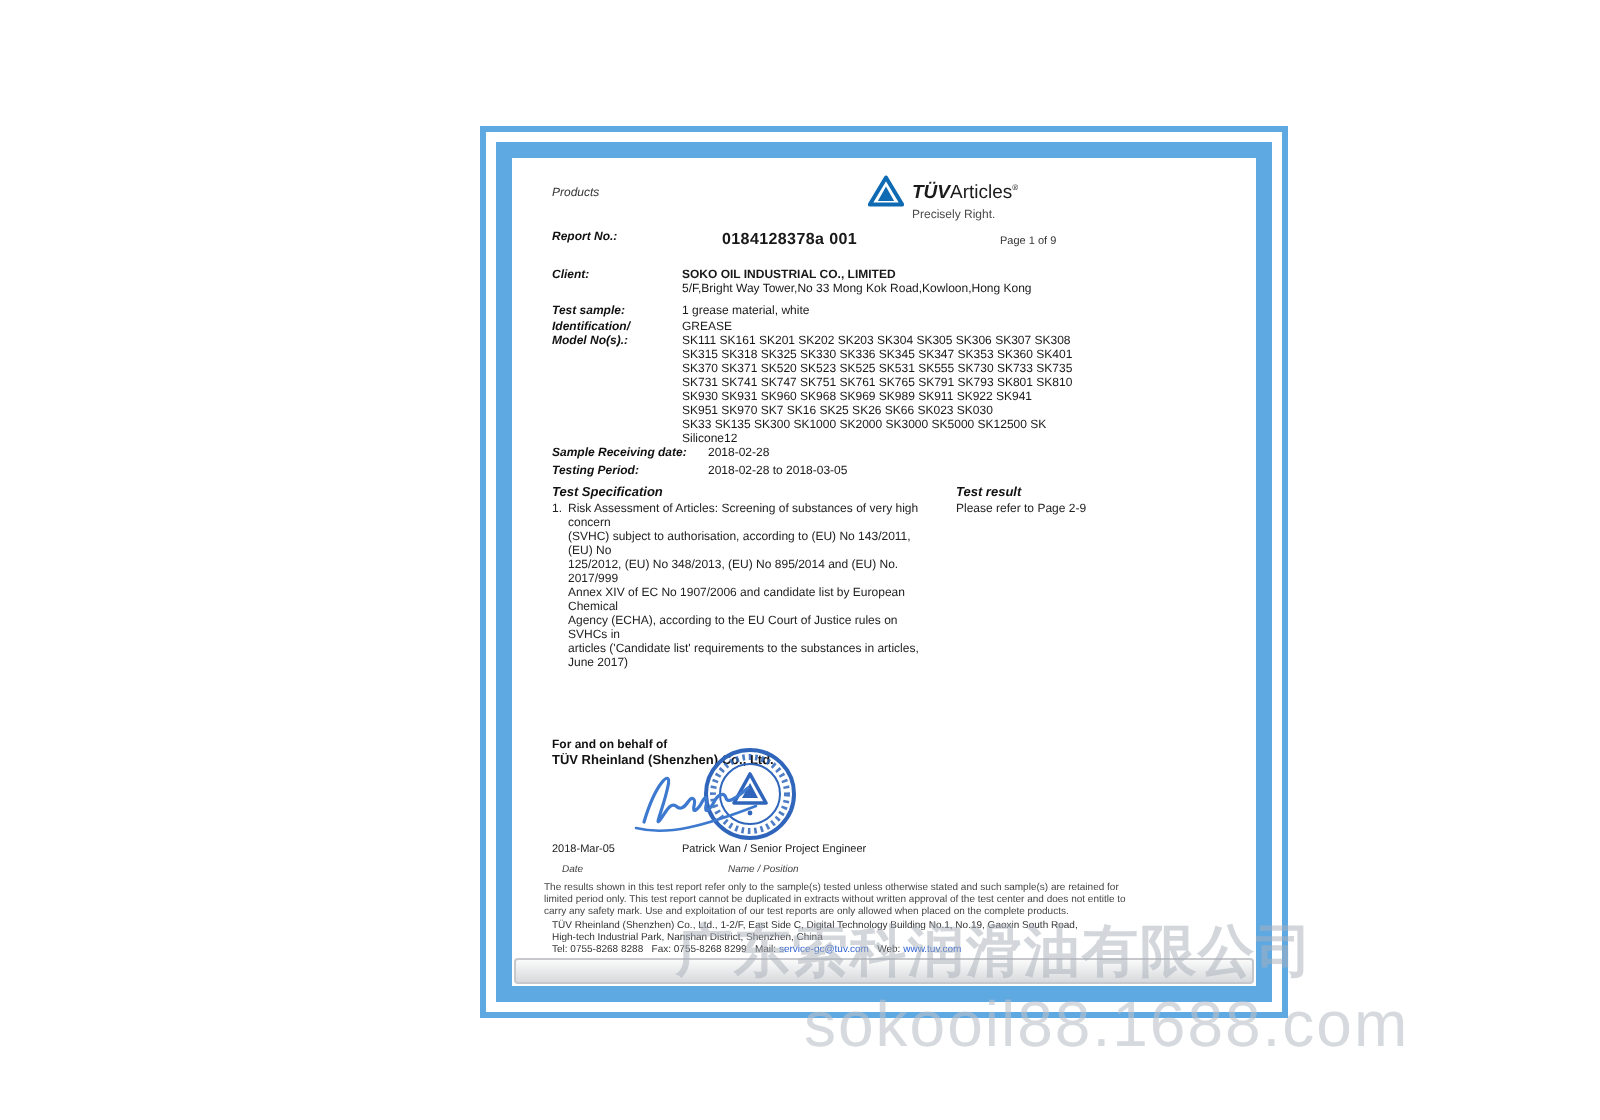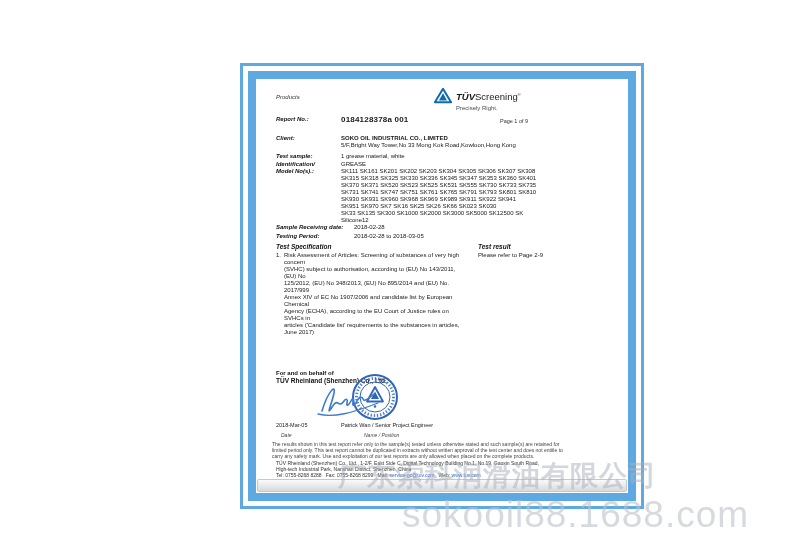--- a/index.html
+++ b/index.html
@@ -24,21 +24,21 @@
   .logo-text{line-height:1;}
   .brand{font-size:9.5px;color:#1b1b1b;letter-spacing:0;}
   .brand b{font-weight:bold;font-style:italic;}
   .brand sup{font-size:4px;vertical-align:super;}
   .tagline{font-size:6px;color:#4a4a4a;margin-top:2px;}
   .pageno{position:absolute;left:244px;top:39px;font-size:5.5px;color:#333;}
 
   .fr{position:absolute;left:20px;right:12px;display:flex;}
   .fl{flex:0 0 65px;font-size:6px;font-weight:bold;font-style:italic;color:#101010;line-height:7px;}
   .fv{flex:1;font-size:6px;color:#181818;line-height:7px;}
-  .report-no{font-size:8px;font-weight:bold;letter-spacing:.2px;}
+  .report-no{font-size:8px;font-weight:bold;letter-spacing:.2px;margin-left:20px;}
   .modelblock div{white-space:nowrap;}
 
   .spec-h{position:absolute;left:20px;top:164px;font-size:6.5px;font-weight:bold;font-style:italic;}
   .res-h{position:absolute;left:222px;top:164px;font-size:6.5px;font-weight:bold;font-style:italic;}
   .spec-p{position:absolute;left:20px;top:173px;width:192px;font-size:6px;line-height:7px;color:#222;display:flex;}
   .spec-num{flex:0 0 8px;}
   .res-v{position:absolute;left:222px;top:173px;width:110px;font-size:6px;color:#222;}
 
   .behalf1{position:absolute;left:20px;top:291px;font-size:6px;font-weight:bold;}
   .behalf2{position:absolute;left:20px;top:298px;font-size:6.5px;font-weight:bold;}
@@ -57,42 +57,42 @@
     background:linear-gradient(#fafafa,#d7d9dc);border:1px solid #c6c8cb;border-radius:2px;
   }
   
   .wm-cn{
     position:absolute;left:338px;top:457px;z-index:60;
     font-size:28px;font-weight:600;letter-spacing:1px;
     color:rgba(167,175,185,.5);white-space:nowrap;
   }
   .wm-domain{
     position:absolute;left:402px;top:494px;z-index:60;
-    font-size:37px;letter-spacing:1px;
+    font-size:32px;letter-spacing:1px;
     color:rgba(186,193,201,.6);white-space:nowrap;
   }
 </style>
 </head>
 <body>
 
 <div class="frame-outer">
   <div class="frame-inner">
     <div class="doc">
 
       <div class="products">Products</div>
 
       <div class="logo">
         <span>
           <svg width="18" height="17" viewBox="0 0 20 18">
             <path d="M10 1.5 L19 16.5 L1 16.5 Z" fill="none" stroke="#0f6ab4" stroke-width="2.2" stroke-linejoin="round"></path>
             <path d="M10 6.5 L14.5 14.5 L5.5 14.5 Z" fill="#0f6ab4"></path>
           </svg>
         </span>
         <span class="logo-text">
-          <span class="brand"><b>TÜV</b><span>Screening</span><sup>®</sup></span>
+          <span class="brand"><b>TÜV</b><span>Articles</span><sup>®</sup></span>
           <div class="tagline">Precisely Right.</div>
         </span>
       </div>
 
       <div class="pageno">Page 1 of 9</div>
 
       <div class="fr" style="top:37px">
         <span class="fl">Report No.:</span>
         <span class="fv report-no">0184128378a 001</span>
       </div>

